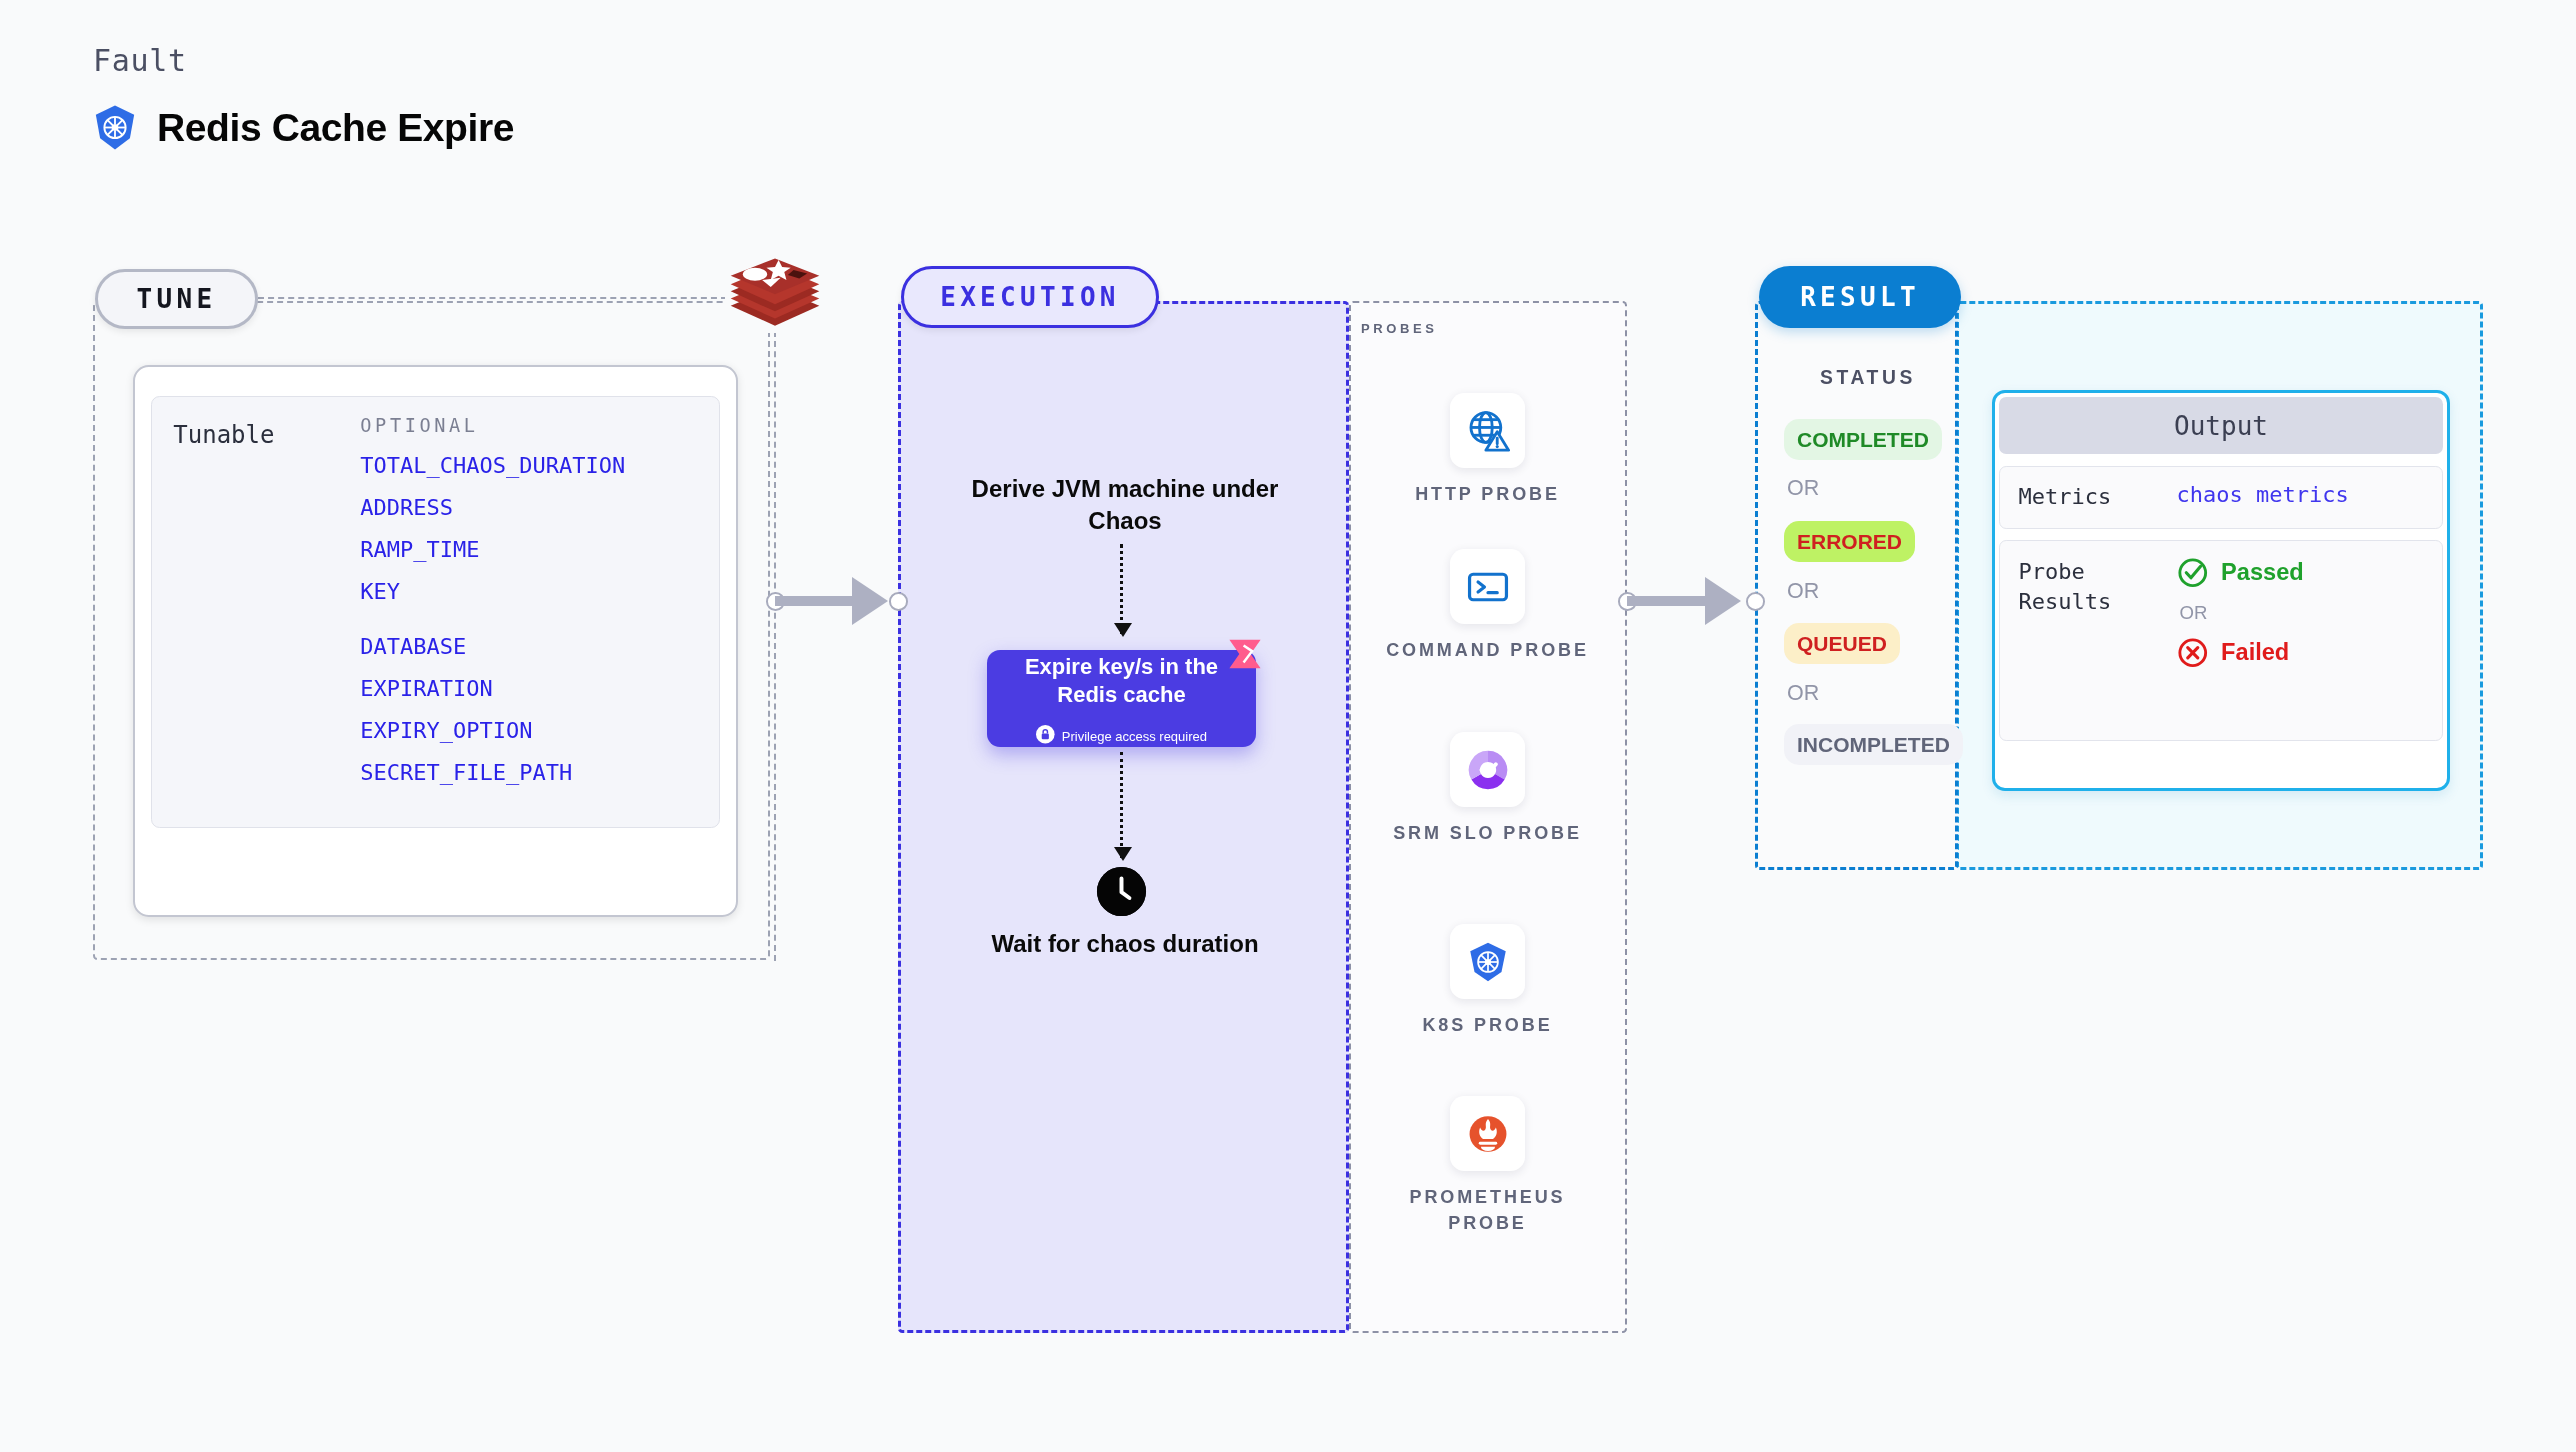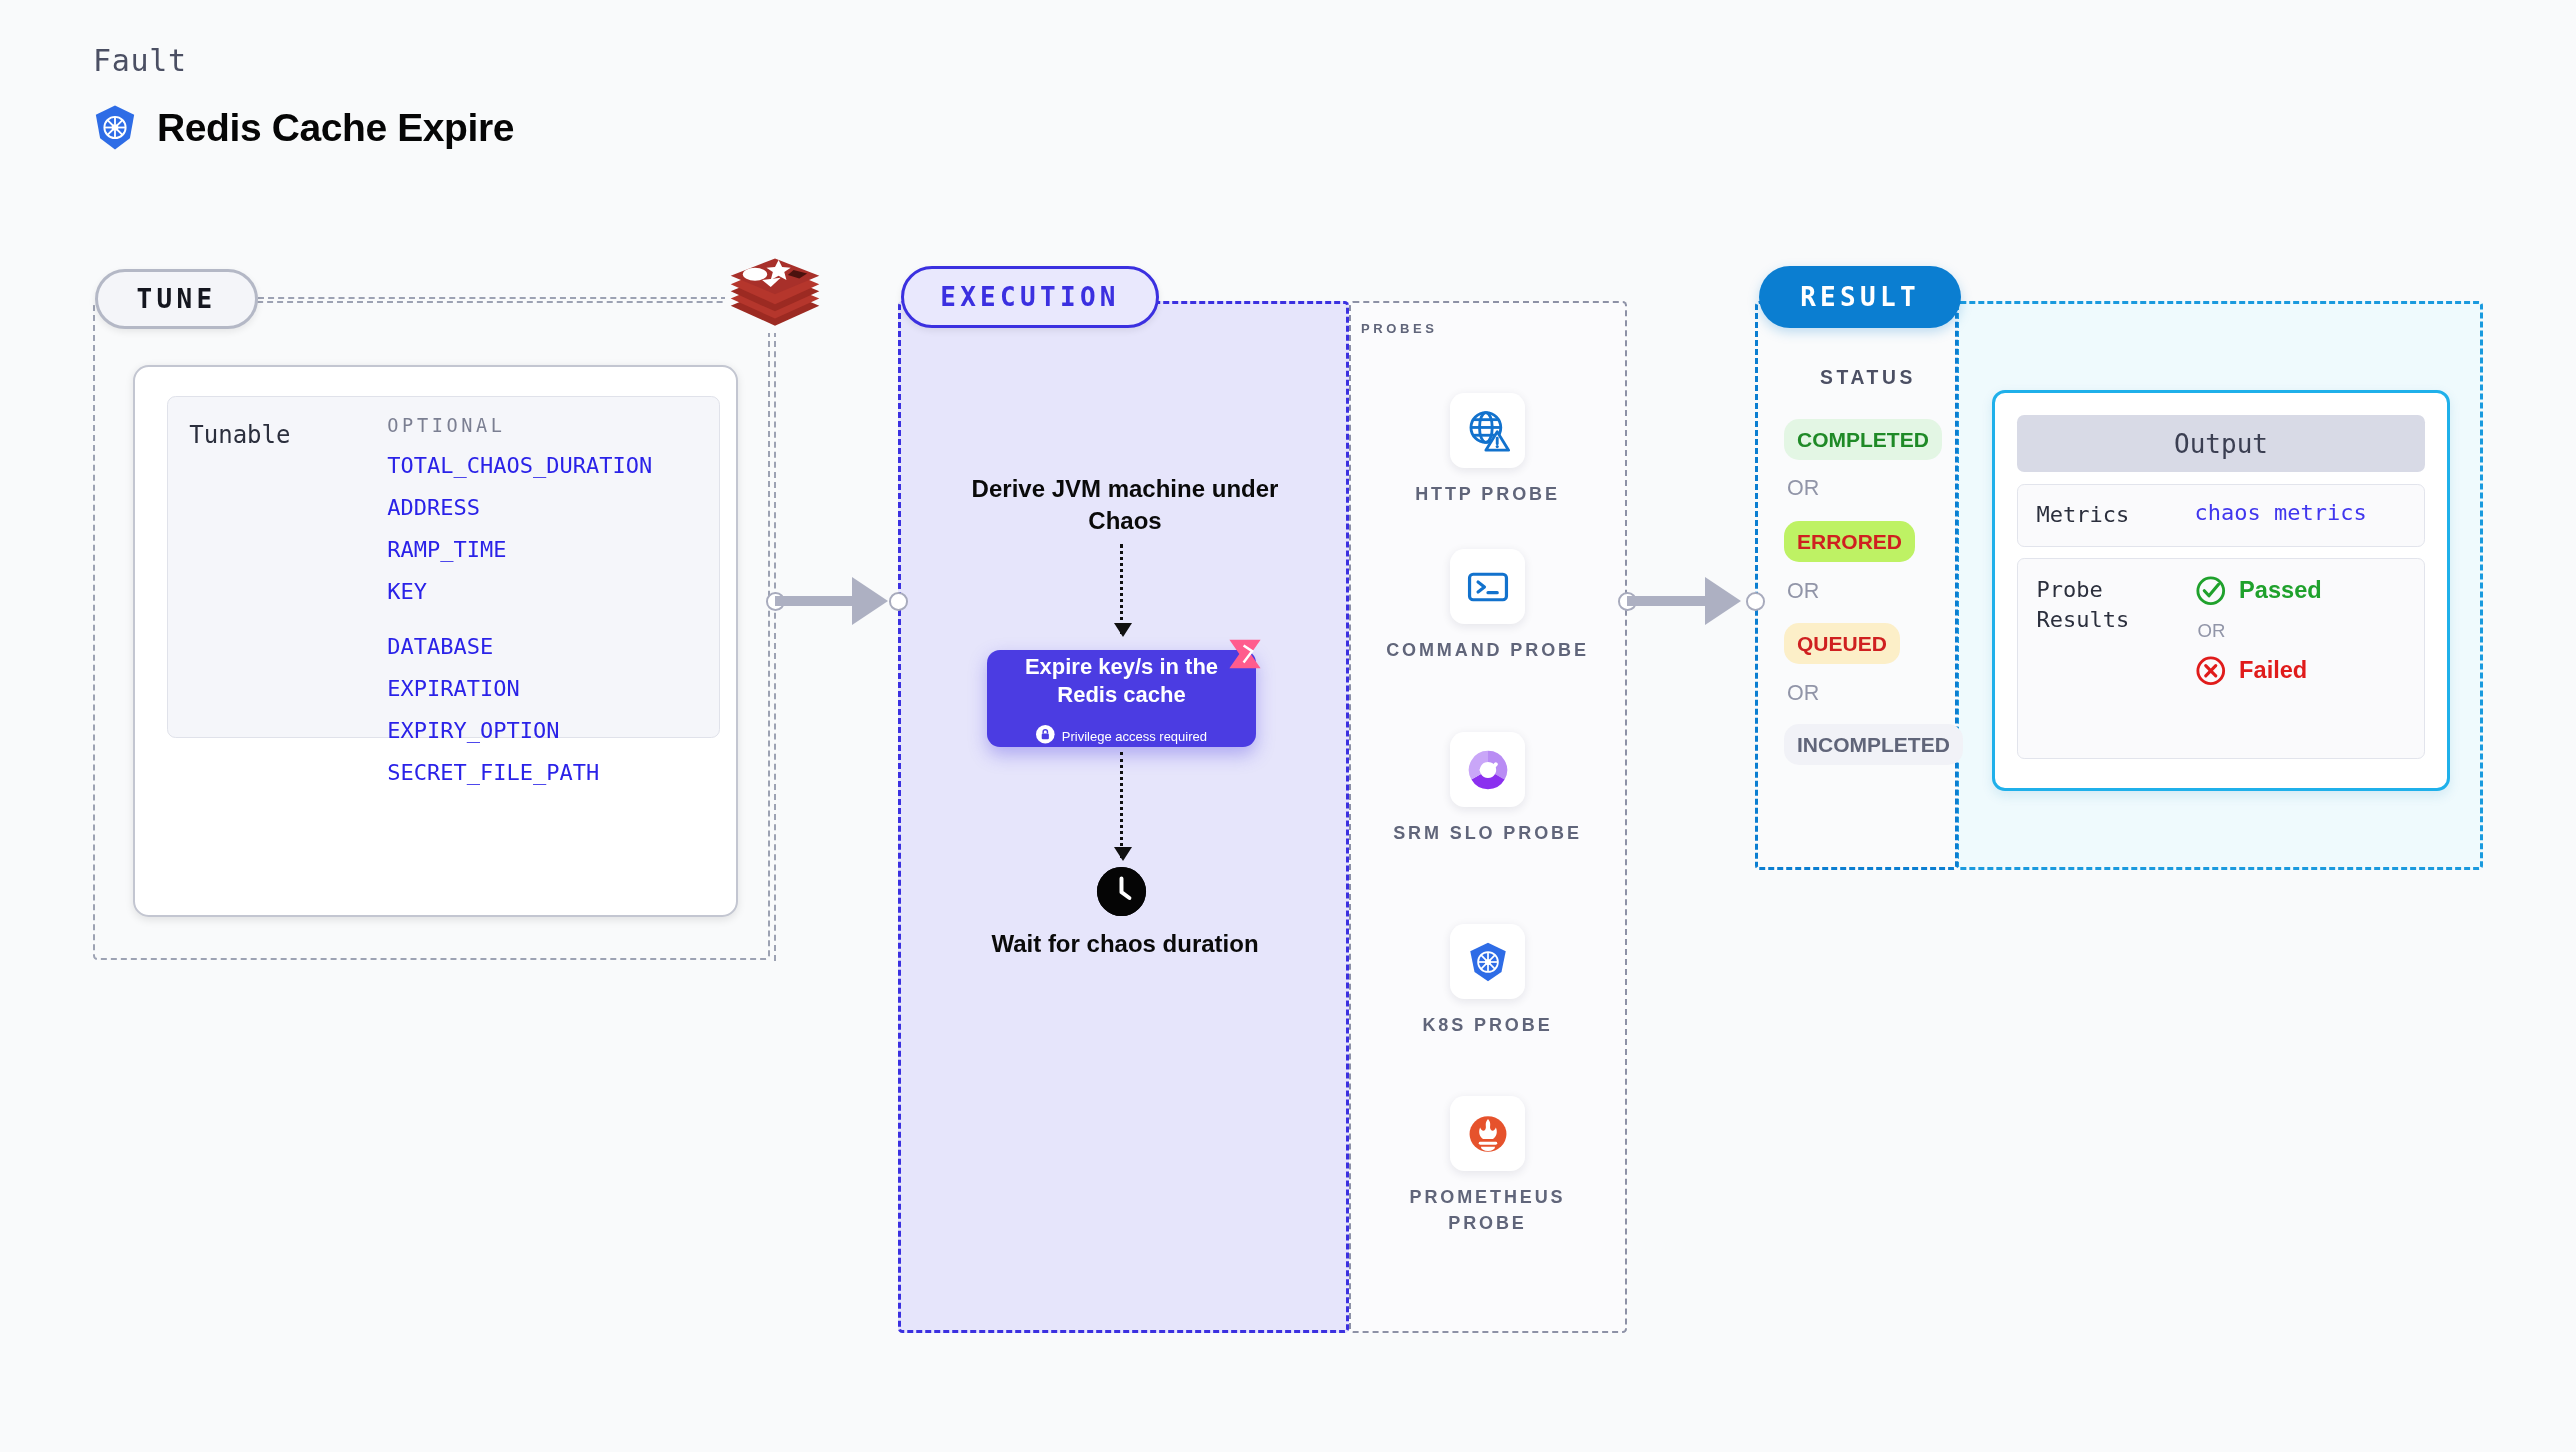--- a/index.html
+++ b/index.html
@@ -95,29 +95,28 @@
     background: #d8dae6;
     border-radius: 8.6px;
     display: flex; align-items: center; justify-content: center;
     font-family: "DejaVu Sans Mono", monospace;
     font-size: 27px;
     color: #3b3f52;
     letter-spacing: 0.7px;
   }
   #tunable-panel {
     margin-top: 13px;
-    height: 342px;
+    height: 432px;
     box-sizing: border-box;
     background: #f5f6fa;
     border: 1.4px solid #e0e2ea;
     border-radius: 8.6px;
     padding: 18.6px 21.5px;
     display: flex;
-    gap: 19px;
-    margin-left: 16px;
+    gap: 8px;
   }
   #tunable-label {
     font-family: "DejaVu Sans Mono", monospace;
     font-size: 24px;
     color: #2b2f3d;
     padding-top: 5.7px;
     width: 179px;
     flex: none;
   }
   #optional-col { flex: 1; }
@@ -292,21 +291,21 @@
     position: absolute; left: 1787px;
     font-size: 21.5px; color: #9195a8;
   }
 
   #output-card {
     position: absolute; left: 1992px; top: 390px; width: 458px; height: 401px;
     box-sizing: border-box;
     background: #ffffff;
     border: 3.6px solid #1fb0ea;
     border-radius: 13px;
-    padding: 22px;
+    padding: 4px;
     box-shadow: 0 4.3px 11.5px rgba(20,120,180,0.12);
   }
   #output-header {
     height: 57px;
     background: #d8dae6;
     border-radius: 7.2px;
     display: flex; align-items: center; justify-content: center;
     font-family: "DejaVu Sans Mono", monospace;
     font-size: 26px;
     color: #3b3f52;

